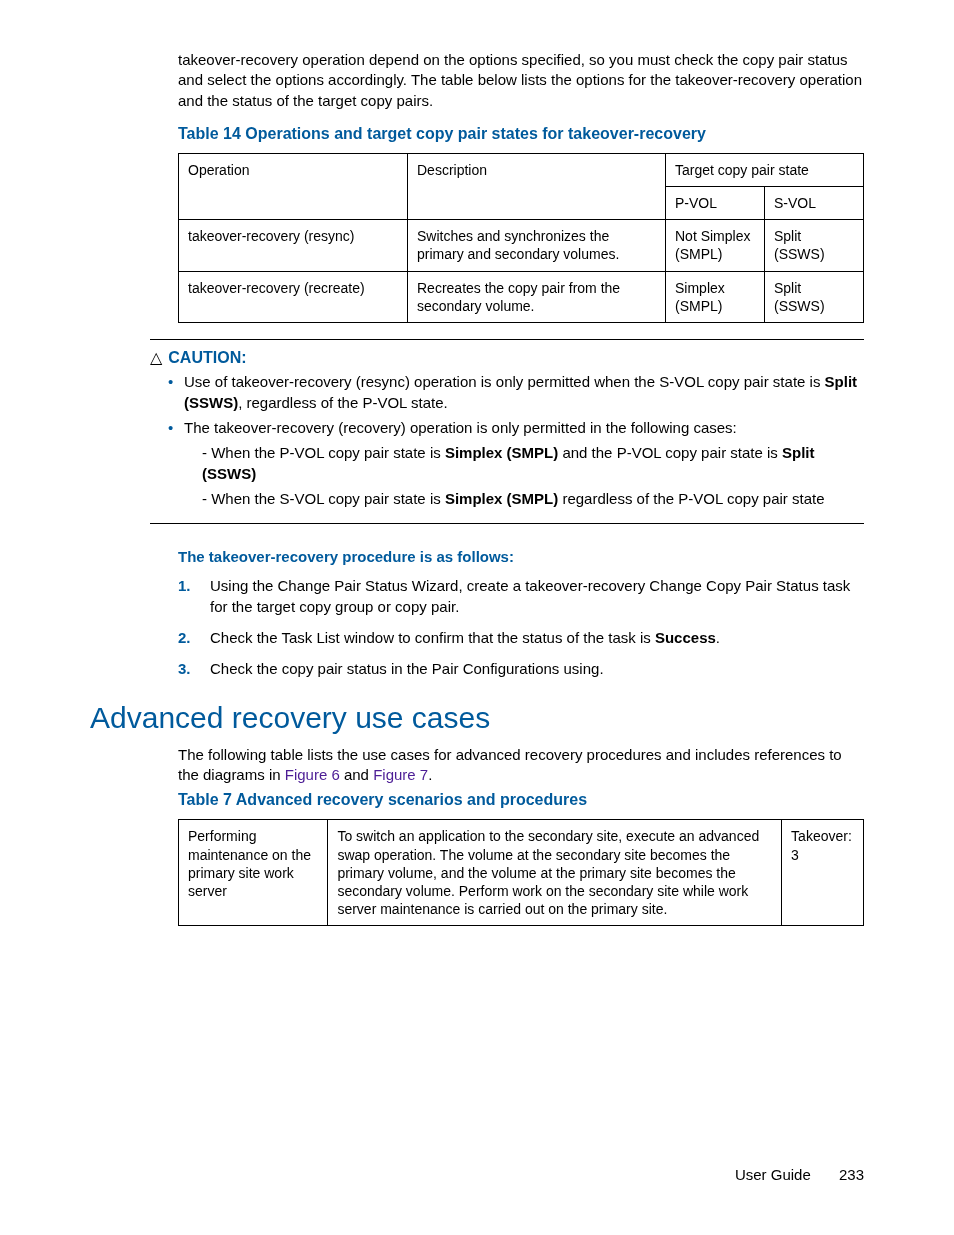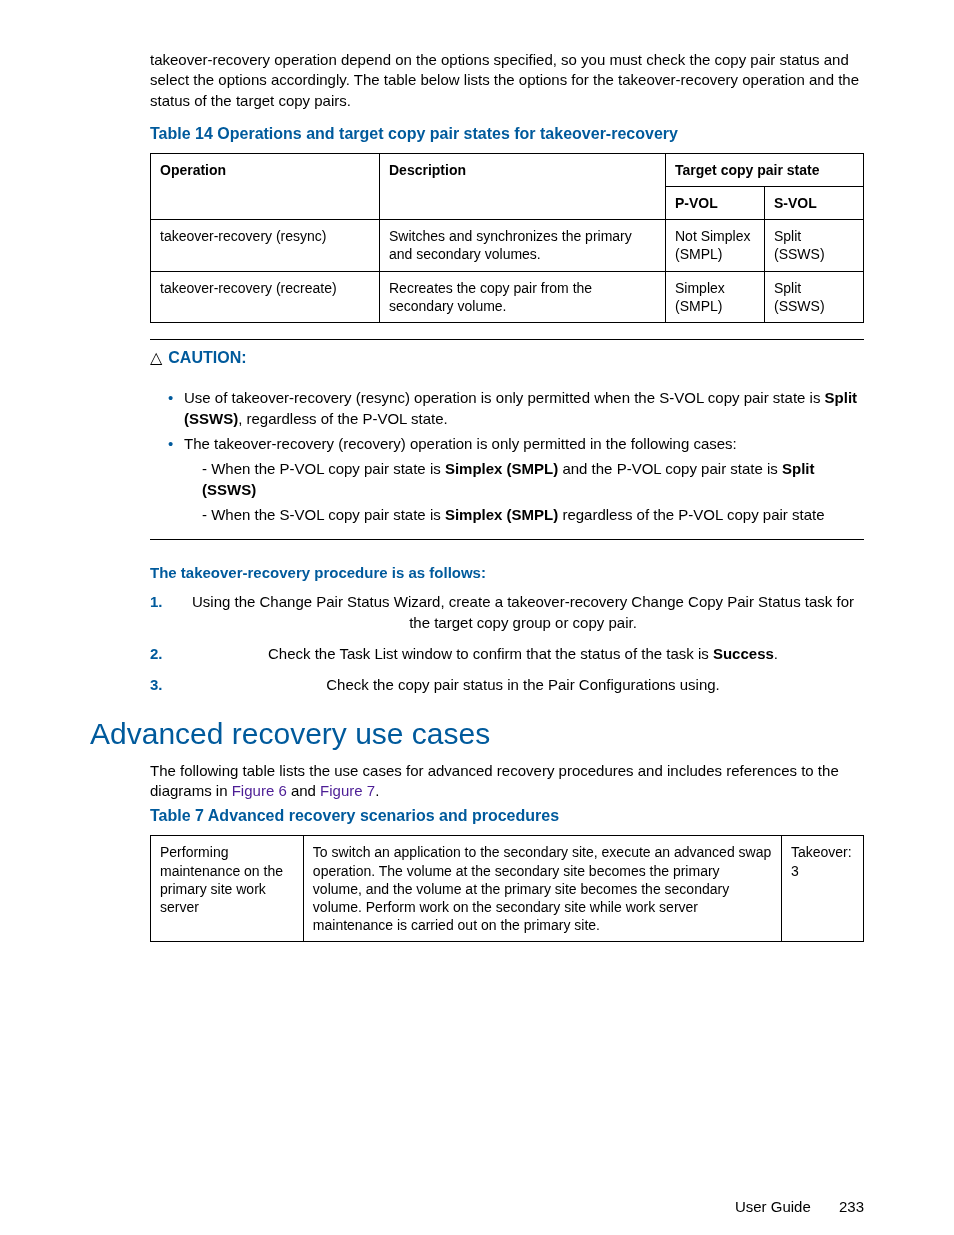--- a/index.html
+++ b/index.html
@@ -11,21 +11,21 @@
     background: #fff;
   }
   .page {
     width: 954px;
     min-height: 1235px;
     padding: 50px 90px 40px 90px;
     box-sizing: border-box;
     position: relative;
   }
   .indent {
-    margin-left: 60px;
+    margin-left: 88px;
   }
   p { margin: 0 0 4px 0; line-height: 1.35; }
   .intro { margin-bottom: 14px; }
   .table-title {
     color: #005a9c;
     font-weight: bold;
     margin: 6px 0 10px 0;
     font-size: 16px;
   }
   table {
@@ -34,21 +34,21 @@
     margin-bottom: 16px;
   }
   th, td {
     border: 1px solid #000;
     padding: 7px 9px;
     text-align: left;
     vertical-align: top;
     font-size: 14px;
     line-height: 1.3;
   }
-  th { font-weight: bold; }
+  th { font-weight: normal; }
   .t14 .col-op { width: 210px; }
   .t14 .col-desc { width: auto; }
   .t14 .col-pvol, .t14 .col-svol { width: 80px; }
 
   .hr {
     border: none;
     border-top: 1px solid #000;
     margin: 14px 0 8px 0;
   }
   .caution-block { margin-left: 60px; }
@@ -60,21 +60,21 @@
   .caution-icon {
     display: inline-block;
     font-size: 16px;
     vertical-align: baseline;
     margin-right: 6px;
     color: #000;
   }
   ul.bullets {
     list-style: none;
     padding-left: 18px;
-    margin: 20px 0 8px 0;
+    margin: 4px 0 8px 0;
   }
   ul.bullets > li {
     position: relative;
     padding-left: 16px;
     margin: 4px 0;
     line-height: 1.4;
   }
   ul.bullets > li::before {
     content: "•";
     color: #005a9c;
@@ -89,21 +89,20 @@
   .proc-title {
     color: #005a9c;
     font-weight: bold;
     margin: 24px 0 10px 0;
   }
   ol.steps {
     list-style: none;
     padding-left: 0;
     margin: 0 0 20px 0;
     counter-reset: step;
-    text-align: center;
   }
   ol.steps > li {
     counter-increment: step;
     position: relative;
     padding-left: 32px;
     margin-bottom: 10px;
     line-height: 1.4;
   }
   ol.steps > li::before {
     content: counter(step) ".";
@@ -114,21 +113,21 @@
   }
   .h2 {
     color: #005a9c;
     font-size: 30px;
     font-weight: normal;
     margin: 22px 0 10px 0;
   }
   .link { color: #4c1d95; }
   .footer {
     position: absolute;
-    bottom: 20px;
+    bottom: 52px;
     right: 90px;
     font-size: 15px;
   }
   .footer .pn { margin-left: 24px; }
   b { font-weight: bold; }
 </style>
 </head>
 <body>
 
 <div class="page">

